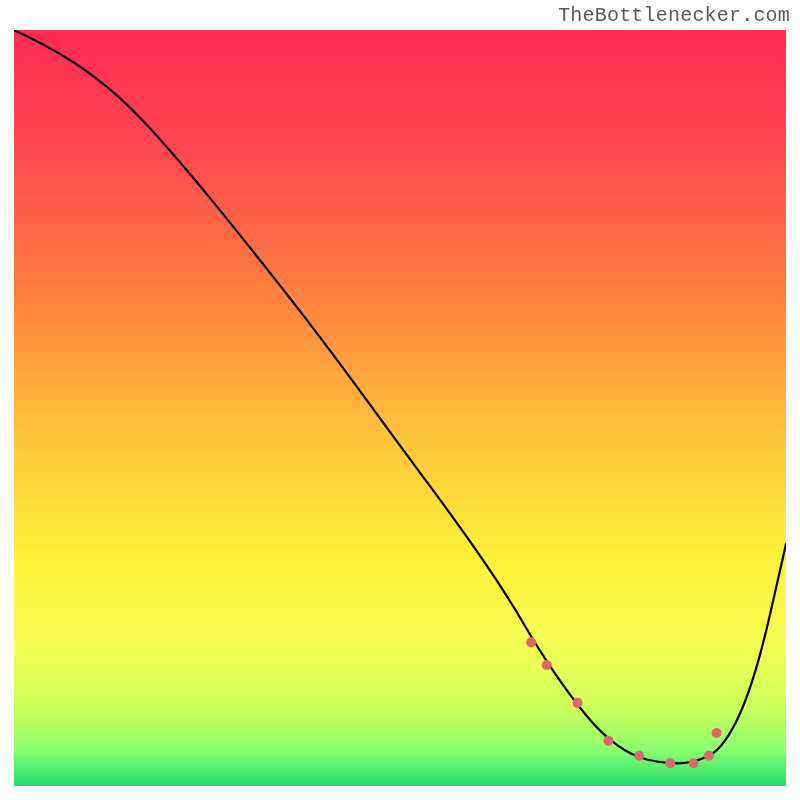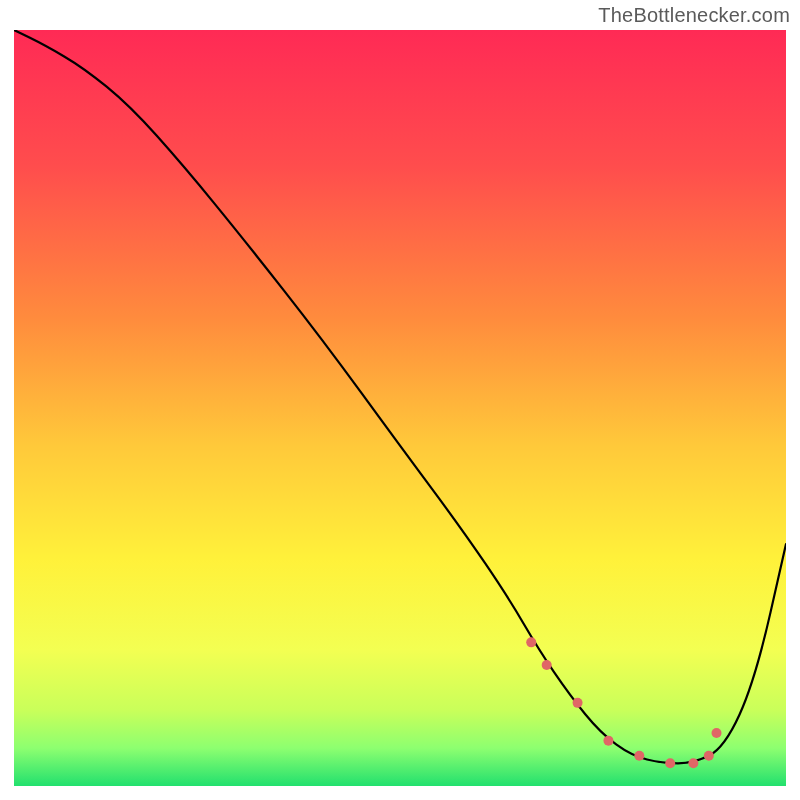--- a/index.html
+++ b/index.html
@@ -15,21 +15,21 @@
     position: relative;
     width: 800px;
     height: 800px;
   }
   .attribution {
     position: absolute;
     top: 4px;
     right: 10px;
     font-size: 20px;
     color: #5a5a5a;
-    font-family: Liberation Sans, sans-serif;
+    font-family: Liberation Mono, monospace;
     letter-spacing: 0.2px;
   }
   .plot {
     position: absolute;
     left: 14px;
     top: 30px;
     width: 772px;
     height: 756px;
   }
   svg {

